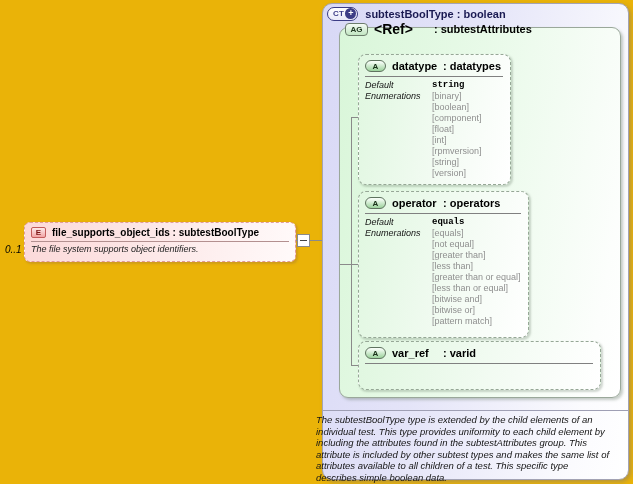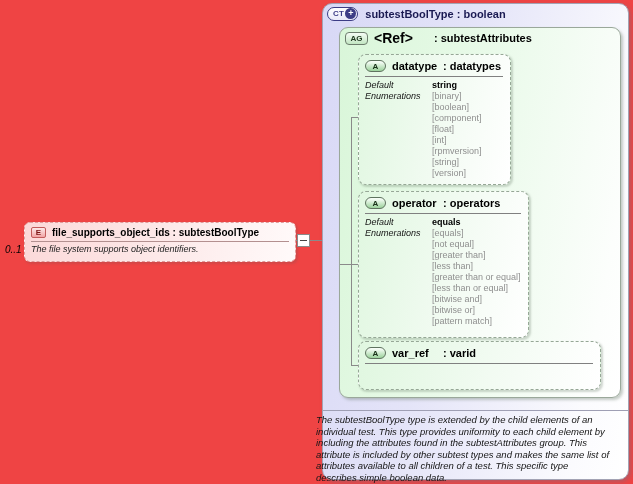--- a/index.html
+++ b/index.html
@@ -1,17 +1,17 @@
 <!DOCTYPE html>
 <html><head>
 <meta charset="utf-8">
 <style>
   * { margin:0; padding:0; box-sizing:border-box; }
   body { background:#ffffff; font-family:"Liberation Sans", sans-serif; }
-  .canvas { position:relative; width:633px; height:484px; background:#ef4444; overflow:hidden; }
+  .canvas { position:relative; width:633px; height:484px; background:#eab308; overflow:hidden; }
 
   
   .ct-panel {
     position:absolute; left:322px; top:3px; width:307px; height:477px;
     border:1px solid #a3a3b4; border-radius:10px;
     background:linear-gradient(100deg,#d8d8f6 0%,#e4e4f8 40%,#fbfbfe 85%,#ffffff 100%);
     box-shadow:2px 2px 4px rgba(110,110,130,0.45);
   }
   .ct-header { position:absolute; left:327px; top:6px; height:15px; display:flex; align-items:center; gap:7px; }
   .ct-badge {
@@ -26,21 +26,21 @@
   }
   .ct-title { font-size:11px; font-weight:bold; color:#1a1a52; white-space:nowrap; }
 
   
   .ag-panel {
     position:absolute; left:339px; top:27px; width:282px; height:371px;
     border:1px solid #9aa89a; border-radius:9px;
     background:linear-gradient(100deg,#d9f6d9 0%,#e9fae9 45%,#fcfefc 90%,#ffffff 100%);
     box-shadow:2px 2px 3px rgba(90,110,90,0.35);
   }
-  .ag-header { position:absolute; left:345px; top:31px; height:14px; display:flex; align-items:center; gap:6px; }
+  .ag-header { position:absolute; left:345px; top:22px; height:14px; display:flex; align-items:center; gap:6px; }
   .ag-badge {
     width:23px; height:13px; border:1px solid #6d7d6d; border-radius:4px;
     background:linear-gradient(#f5fcf5,#c2e6c2);
     font-size:8px; font-weight:bold; color:#223a22; text-align:center; line-height:12px;
   }
   .ag-name { font-size:14px; font-weight:bold; color:#000; width:54px; white-space:nowrap; }
   .ag-type { font-size:11px; font-weight:bold; color:#000; white-space:nowrap; }
 
   
   .hline, .vline { position:absolute; background:#8a8a8a; }
@@ -57,21 +57,21 @@
   .a-badge {
     width:21px; height:12px; border:1px solid #5f735f; border-radius:6px;
     background:linear-gradient(#f6fdf6 10%,#9bd29b 100%);
     font-size:8px; font-weight:bold; color:#173117; text-align:center; line-height:11px;
   }
   .attr-name { font-size:11px; font-weight:bold; color:#000; width:45px; white-space:nowrap; }
   .attr-type { font-size:11px; font-weight:bold; color:#000; white-space:nowrap; }
   .attr-sep { border-top:1px solid #808080; margin:3px 1px 3px 0; }
   .props { display:grid; grid-template-columns:67px auto; font-size:9px; line-height:11px; }
   .prop-label { font-style:italic; color:#141414; }
-  .prop-default { font-weight:bold; color:#000; }
+  .prop-default { font-weight:bold; color:#000;font-family:Liberation Mono, monospace; }
   .enum-item { color:#8f8f8f; }
   .pattern-row { display:grid; grid-template-columns:34px auto; font-size:9px; line-height:10px; }
   .pattern-value { color:#8f8f8f; font-size:7.5px; letter-spacing:-0.1px; white-space:nowrap; padding-top:1px; }
 
   
   .annot-divider { position:absolute; left:323px; top:410px; width:305px; height:1px; background:#9f9fb4; }
   .annotation {
     position:absolute; left:316px; top:414px; width:295px;
     font-size:9.5px; font-style:italic; color:#151515; line-height:11.6px;
   }

